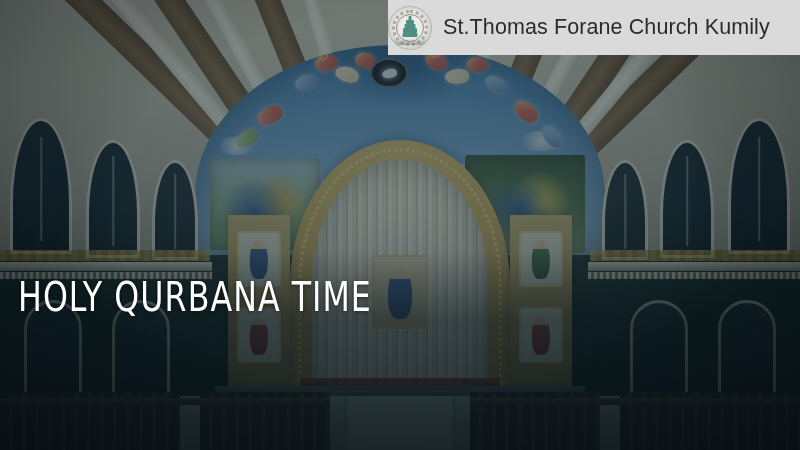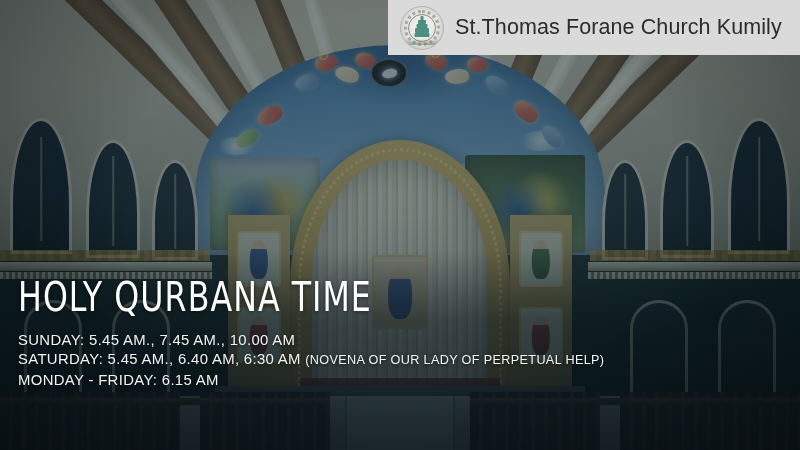--- a/index.html
+++ b/index.html
@@ -236,21 +236,20 @@
   .textscrim {
     position:absolute; left:0; top:250px; width:800px; height:200px;
     background:linear-gradient(180deg, rgba(6,18,24,0) 0%, rgba(6,18,24,.42) 35%, rgba(5,14,20,.48) 100%);
   }
 
   
   #banner {
     position:absolute; left:388px; top:0; width:412px; height:55px;
     background:#dadada;
     display:flex; align-items:center; gap:11px;
-    padding-left:12px;
     z-index:40;
   }
   .seal {
     width:44px; height:44px; border-radius:50%; flex:0 0 44px;
     position:relative;
     background:radial-gradient(circle at 50% 48%, #f4f4f2 0%, #e4e4e1 52%, #cfcfcb 72%, #bdbdb8 100%);
     border:1px solid #b4b4af;
     display:flex; align-items:center; justify-content:center;
     overflow:hidden;
   }
@@ -445,19 +444,14 @@
           <i class="t4"></i>
           <i class="t5"></i>
       </div>
       <div class="arcband"></div>
     </div>
     <div id="banner-title">St.Thomas Forane Church Kumily</div>
   </div>
 
   <div id="headline">HOLY QURBANA TIME</div>
 
-  <div id="schedule">
-    <div class="line">SUNDAY: 5.45 AM., 7.45 AM., 10.00 AM</div>
-    <div class="line"><span>SATURDAY: 5.45 AM., 6.40 AM, 6:30 AM </span><span class="sm">(NOVENA OF OUR LADY OF PERPETUAL HELP)</span></div>
-    <div class="line">MONDAY - FRIDAY: 6.15 AM</div>
-  </div>
 
 </div>
 
 </body></html>

